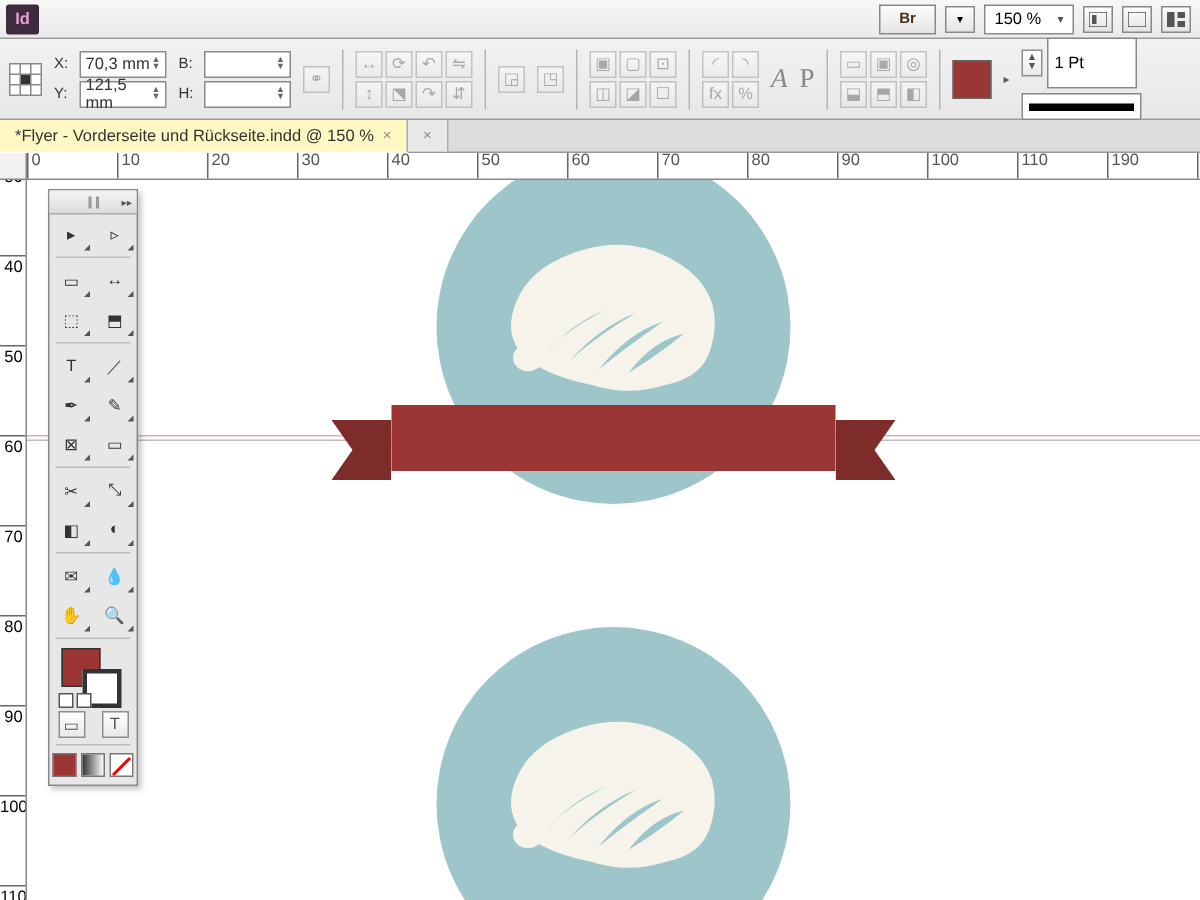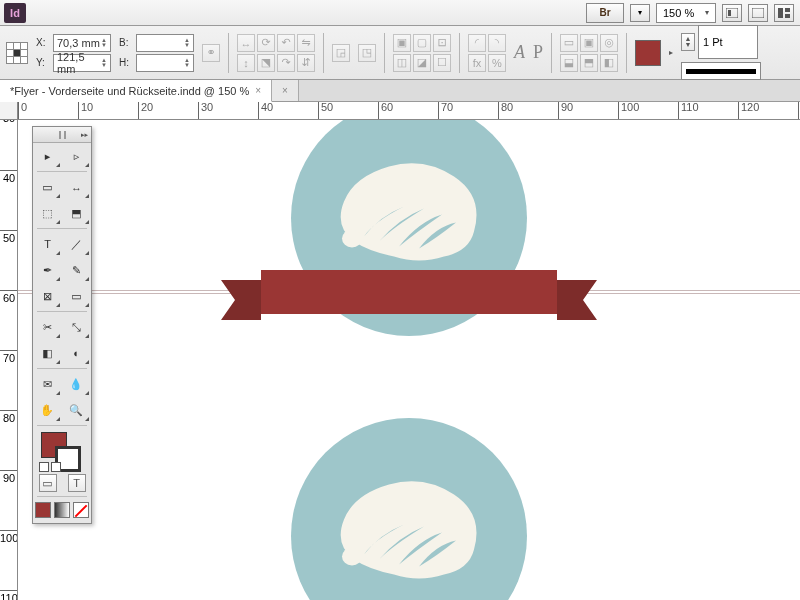--- a/index.html
+++ b/index.html
@@ -35,21 +35,21 @@
 .stk-row { display:flex; align-items:center; gap:3px;}
 .stroke-field { border:1px solid #888; background:#fff; height:18px; width:60px; display:flex; align-items:center; padding:16px 4px; font-size:10px;}
 .stroke-bar { width:80px; height:18px; border:1px solid #888; background:#fff; display:flex; align-items:center; padding:0 4px;}
 .stroke-bar .line { height:5px; background:#000; flex:1;}
 .char-A { font-family: Georgia, serif; font-size: 18px; font-style: italic; color:#888; }
 .char-P { font-family: Georgia, serif; font-size: 18px; color:#888; }
 
 
 .tabbar { height: 22px; background: #dcdcdc; border-bottom: 1px solid #999; display:flex; align-items:flex-end; padding-left:0; }
 .doc-tab { height: 22px; padding: 0 10px; display:flex; align-items:center; gap:6px; font-size:11px; color:#333; border-right:1px solid #aaa; background:#e8e8e8; }
-.doc-tab.active { background:#ffffff; border-bottom:1px solid #fff; position:relative; top:1px;}
+.doc-tab.active { background:#fef9c3; border-bottom:1px solid #fff; position:relative; top:1px;}
 .doc-tab .x { color:#888; font-size:10px; }
 
 
 .ruler-h { position:absolute; left:18px; right:0; top:102px; height:18px; background:#fff; border-bottom:1px solid #888; display:flex; overflow:hidden; font-size:8px; color:#555;}
 .ruler-h .tick { position:absolute; top:0; height:18px; border-left:1px solid #666; padding-left:2px; line-height:10px;}
 .ruler-v { position:absolute; left:0; top:120px; bottom:0; width:18px; background:#fff; border-right:1px solid #888; overflow:hidden; font-size:8px;}
 .ruler-v .tick { position:absolute; left:0; width:18px; border-top:1px solid #666; padding-top:1px; text-align:center;}
 .ruler-corner { position:absolute; left:0; top:102px; width:18px; height:18px; background:#f2f2f2; border-right:1px solid #888; border-bottom:1px solid #888;}
 
 
@@ -259,21 +259,21 @@
     <div class="tick" style="left: 120px;">20</div>
     <div class="tick" style="left: 180px;">30</div>
     <div class="tick" style="left: 240px;">40</div>
     <div class="tick" style="left: 300px;">50</div>
     <div class="tick" style="left: 360px;">60</div>
     <div class="tick" style="left: 420px;">70</div>
     <div class="tick" style="left: 480px;">80</div>
     <div class="tick" style="left: 540px;">90</div>
     <div class="tick" style="left: 600px;">100</div>
     <div class="tick" style="left: 660px;">110</div>
-    <div class="tick" style="left: 720px;">120</div>
+    <div class="tick" style="left: 720px;">190</div>
     <div class="tick" style="left: 780px;">130</div>
   </div>
 <div class="ruler-v" id="rulerv">
     <div class="tick" style="top: -10px;">30</div>
     <div class="tick" style="top: 50px;">40</div>
     <div class="tick" style="top: 110px;">50</div>
     <div class="tick" style="top: 170px;">60</div>
     <div class="tick" style="top: 230px;">70</div>
     <div class="tick" style="top: 290px;">80</div>
     <div class="tick" style="top: 350px;">90</div>

